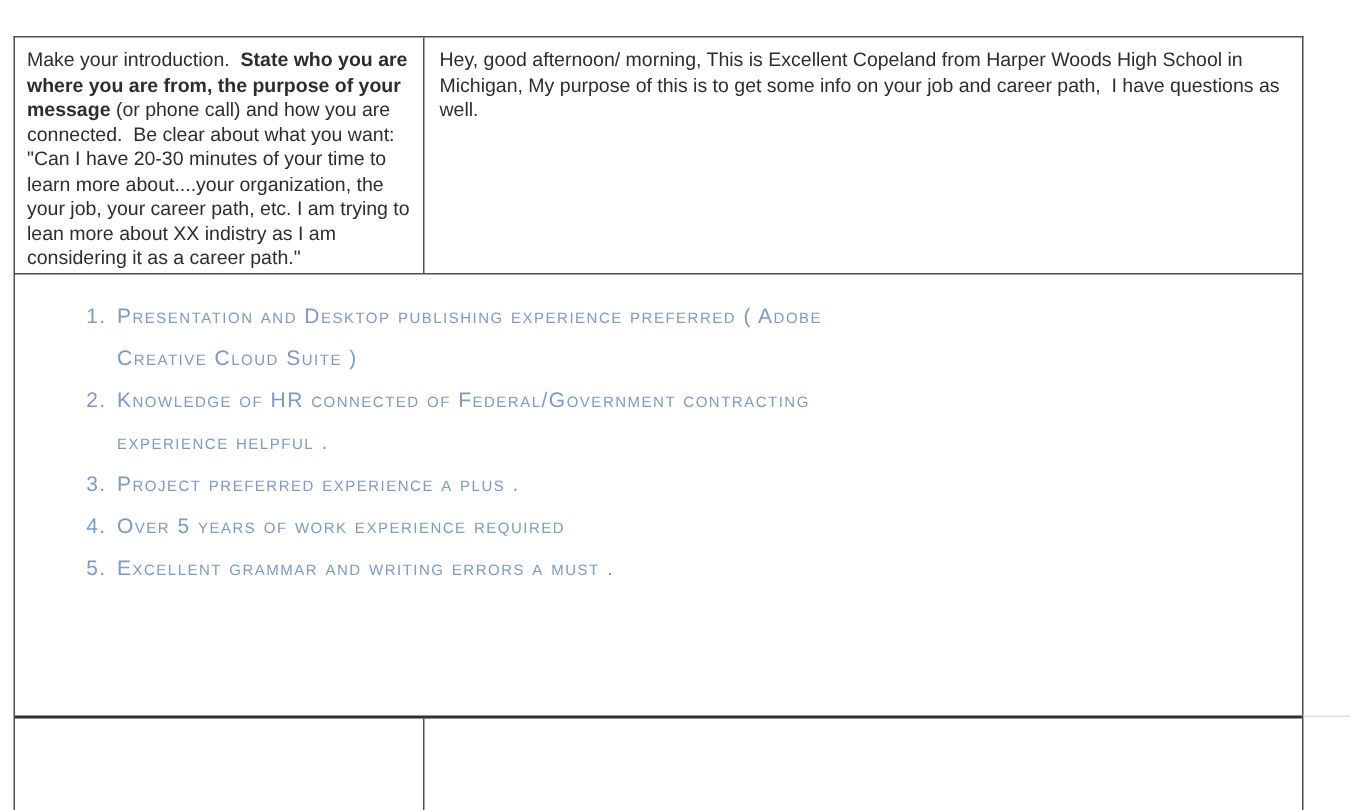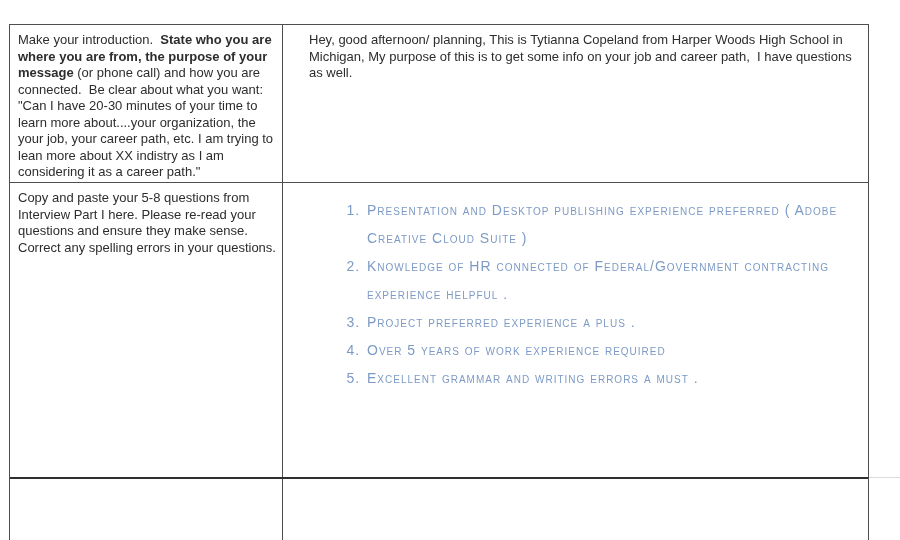--- a/index.html
+++ b/index.html
@@ -23,21 +23,20 @@
     width: 860px;
     box-sizing: border-box;
     border-left: 1px solid #4f4f4f;
     border-right: 1px solid #4f4f4f;
     border-top: 1px solid #4f4f4f;
     background: #ffffff;
   }
   .row {
     display: flex;
     box-sizing: border-box;
-    gap: 16px;
   }
   .row-1 { height: 157px; }
   .row-2 { height: 295px; border-top: 1px solid #4f4f4f; }
   .row-3 { height: 80px; border-top: 2px solid #2f2f2f; }
   .cell {
     box-sizing: border-box;
     overflow: hidden;
   }
   .cell-left {
     width: 273px;
@@ -83,28 +82,25 @@
 
 <div class="page">
 
   <div class="worksheet-table">
 
     <div class="row row-1">
       <div class="cell cell-left">
         <p class="txt"><span>Make your introduction.  </span><span class="b">State who you are where you are from, the purpose of your message</span><span> (or phone call) and how you are connected.  Be clear about what you want: "Can I have 20-30 minutes of your time to learn more about....your organization, the your job, your career path, etc. I am trying to lean more about XX indistry as I am considering it as a career path."</span></p>
       </div>
       <div class="cell cell-right">
-        <p class="txt">Hey, good afternoon/ planning, This is Tytianna Copeland from Harper Woods High School in Michigan, My purpose of this is to get some info on your job and career path,  I have questions as well.</p>
+        <p class="txt">Hey, good afternoon/ morning, This is Excellent Copeland from Harper Woods High School in Michigan, My purpose of this is to get some info on your job and career path,  I have questions as well.</p>
       </div>
     </div>
 
     <div class="row row-2">
-      <div class="cell cell-left">
-        <p class="txt">Copy and paste your 5-8 questions from Interview Part I here. Please re-read your questions and ensure they make sense. Correct any spelling errors in your questions.</p>
-      </div>
       <div class="cell cell-right">
         <ol class="questions-list" style="color: rgb(125, 154, 198);">
             <li>Presentation and Desktop publishing experience preferred ( Adobe Creative Cloud Suite )</li>
             <li>Knowledge of HR connected of Federal/Government contracting experience helpful .</li>
             <li>Project preferred experience a plus .</li>
             <li>Over 5 years of work experience required</li>
             <li>Excellent grammar and writing errors a must .</li>
           </ol>
       </div>
     </div>

